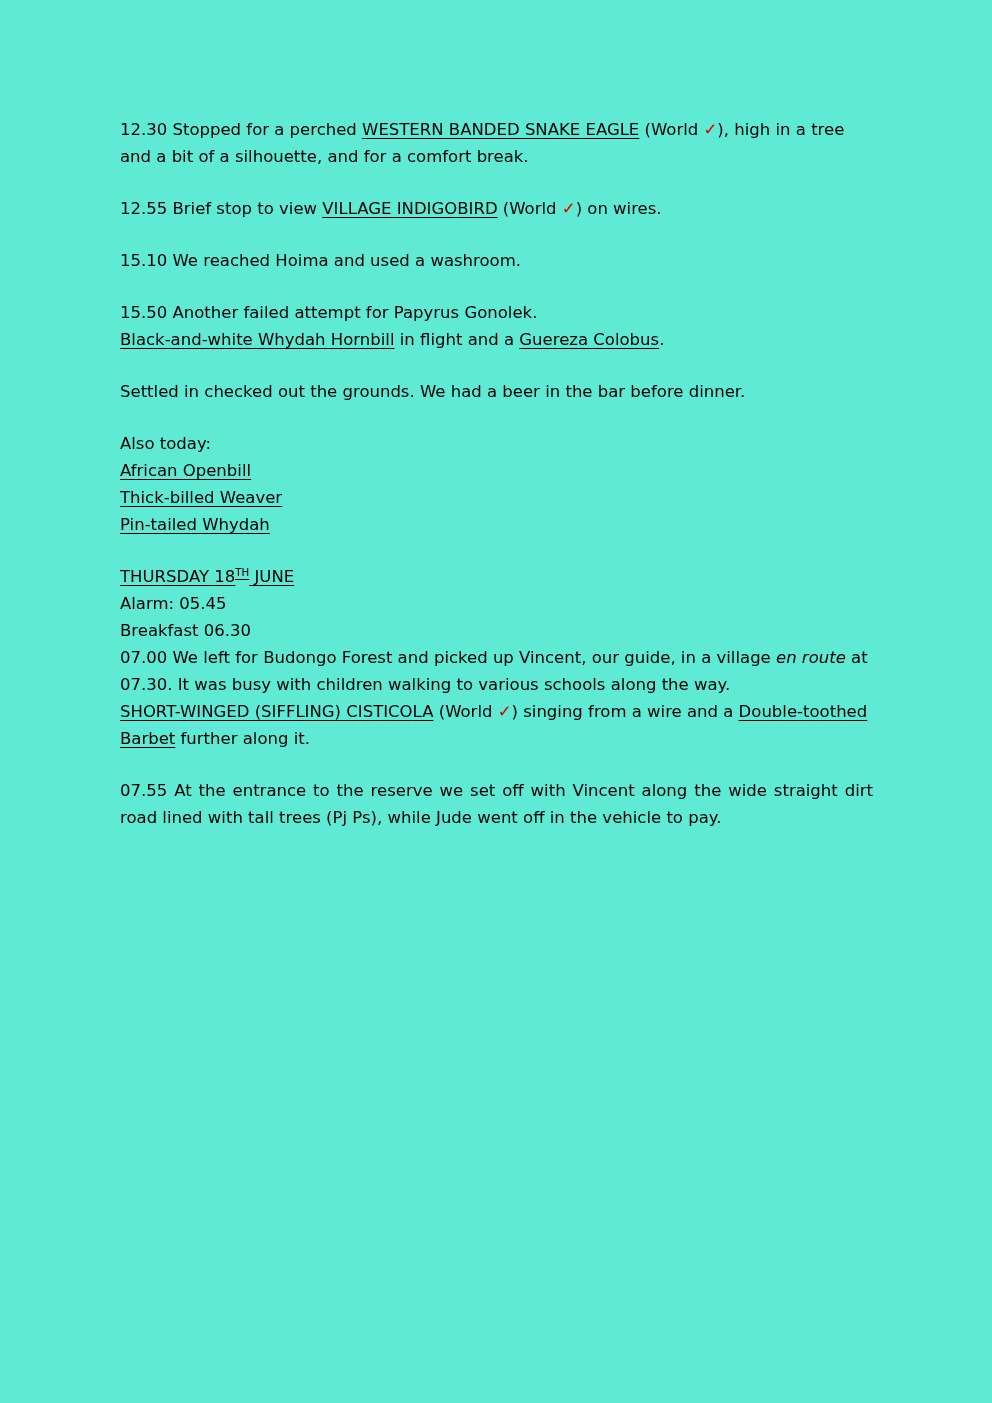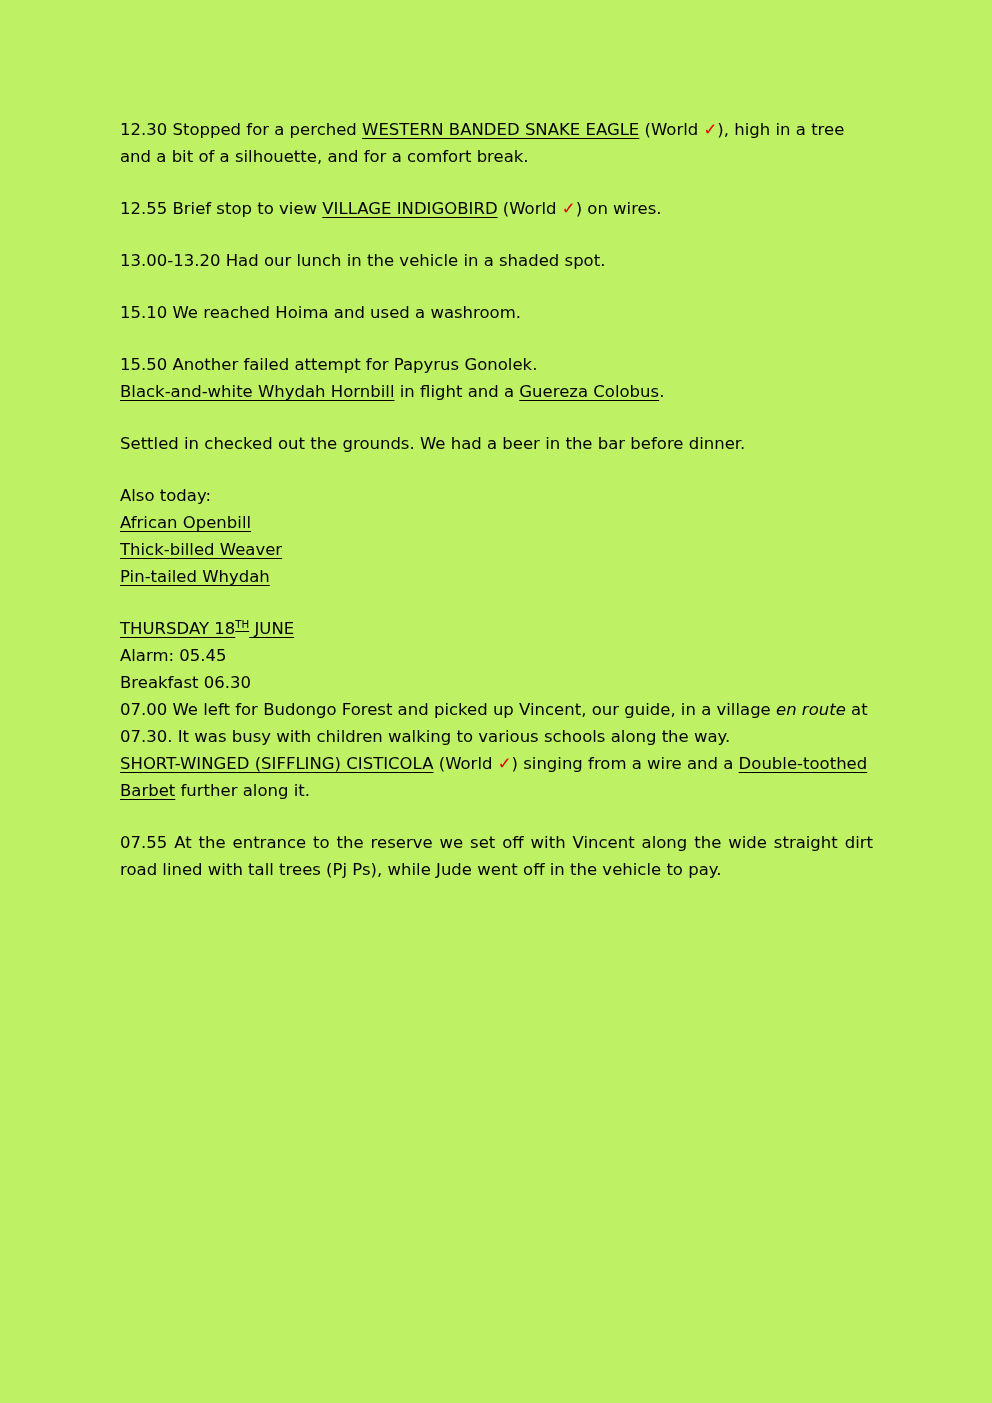--- a/index.html
+++ b/index.html
@@ -12,21 +12,21 @@
     height: 1403px;
     overflow: hidden;
     font-family: "DejaVu Sans", "Liberation Sans", sans-serif;
     color: #000000;
   }
   .page {
     box-sizing: border-box;
     width: 992px;
     height: 1403px;
     padding: 116px 119px 40px 120px;
-    background: #bef264;
+    background: #5eead4;
   }
   .doc-body {
     font-size: 16.5px;
     line-height: 27px;
   }
   p.para {
     margin: 0 0 25px 0;
     text-align: left;
   }
   p.para.justify {
@@ -51,21 +51,20 @@
     font-weight: bold;
   }
 </style>
 </head>
 <body style="background: rgb(255, 255, 255); color: rgb(0, 0, 0);">
 
 <div class="page">
   <div class="doc-body">
       <p class="para"><span>12.30 Stopped for a perched </span><span class="u">WESTERN BANDED SNAKE EAGLE</span><span> (World </span><span class="check">✓</span><span>), high in a tree and a bit of a silhouette, and for a comfort break.</span></p>
       <p class="para"><span>12.55 Brief stop to view </span><span class="u">VILLAGE INDIGOBIRD</span><span> (World </span><span class="check">✓</span><span>) on wires.</span></p>
-      <p class="para"><span>13.00-13.20 Had our lunch in the vehicle in a shaded spot.</span></p>
       <p class="para"><span>15.10 We reached Hoima and used a washroom.</span></p>
       <p class="para"><span>15.50 Another failed attempt for Papyrus Gonolek.</span><br><span class="u">Black-and-white Whydah Hornbill</span><span> in flight and a </span><span class="u">Guereza Colobus</span><span>.</span></p>
       <p class="para"><span>Settled in checked out the grounds. We had a beer in the bar before dinner.</span></p>
       <p class="para"><span>Also today:</span><br><span class="u">African Openbill</span><br><span class="u">Thick-billed Weaver</span><br><span class="u">Pin-tailed Whydah</span></p>
       <p class="para"><span class="u">THURSDAY 18</span><span class="u sup">TH</span><span class="u"> JUNE</span><br><span>Alarm: 05.45</span><br><span>Breakfast 06.30</span><br><span>07.00 We left for Budongo Forest and picked up Vincent, our guide, in a village </span><span class="i">en route</span><span> at 07.30. It was busy with children walking to various schools along the way.</span><br><span class="u">SHORT-WINGED (SIFFLING) CISTICOLA</span><span> (World </span><span class="check">✓</span><span>) singing from a wire and a </span><span class="u">Double-toothed Barbet</span><span> further along it.</span></p>
       <p class="para justify"><span>07.55 At the entrance to the reserve we set off with Vincent along the wide straight dirt road lined with tall trees (Pj Ps), while Jude went off in the vehicle to pay.</span></p>
     </div>
 </div>
 
 </body></html>

